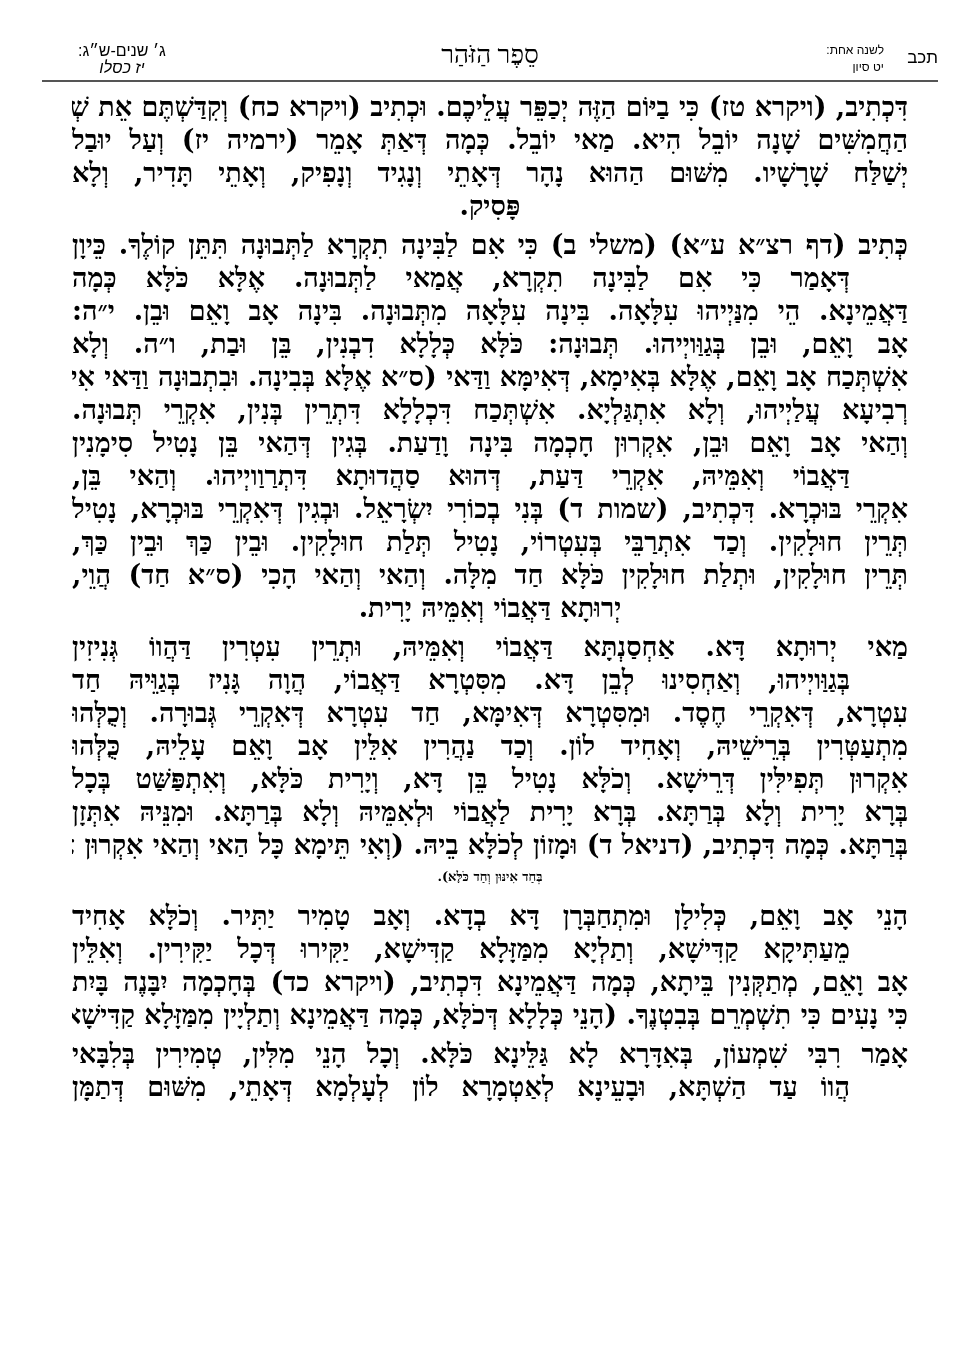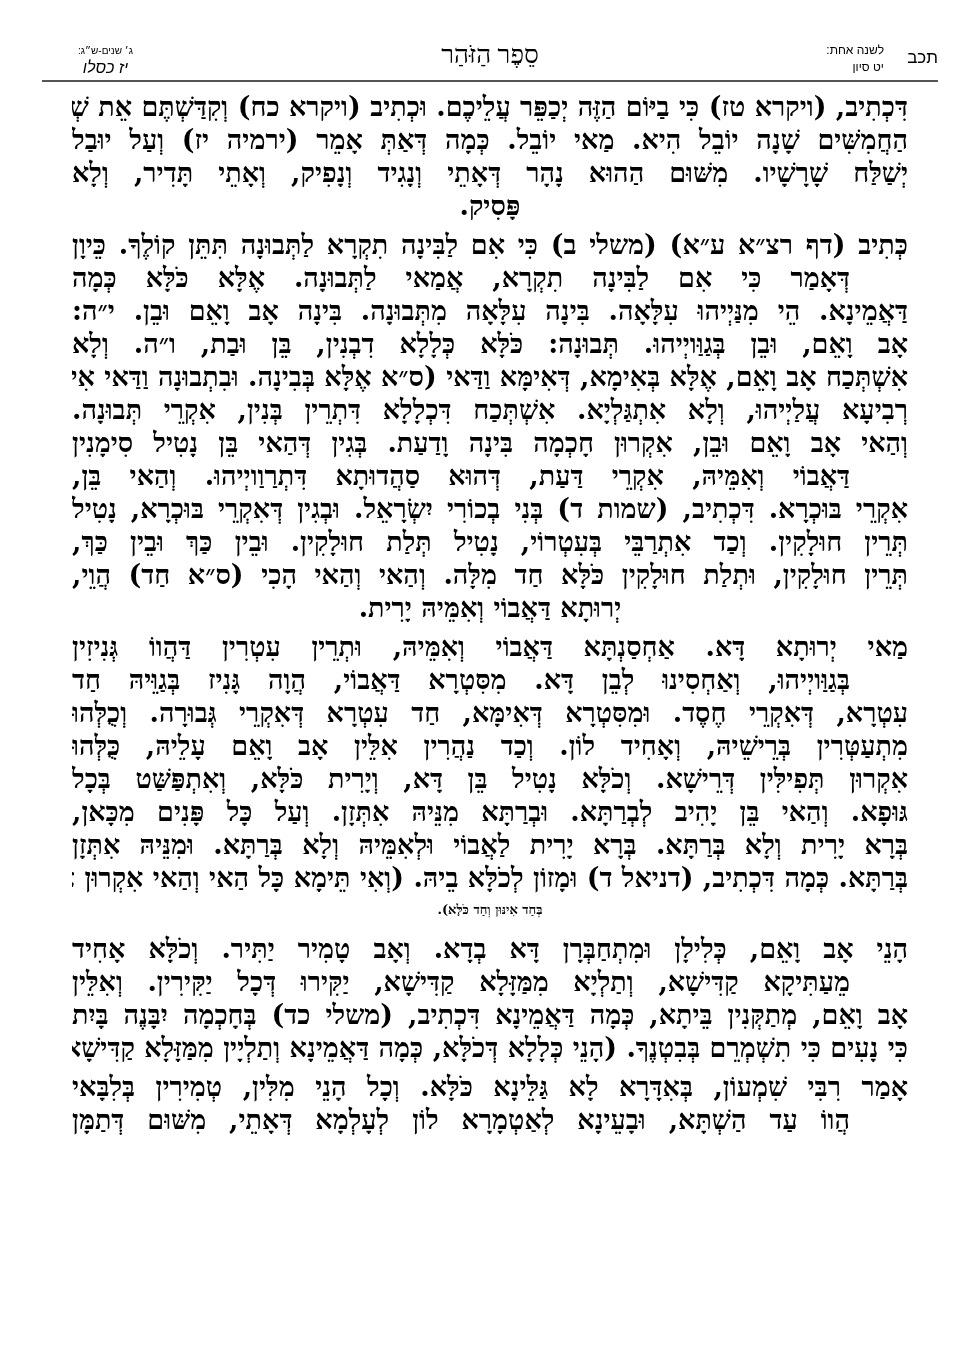--- a/index.html
+++ b/index.html
@@ -5,21 +5,21 @@
   html, body { margin: 0; padding: 0; background: #ffffff; }
   body { width: 980px; height: 1370px; overflow: hidden; position: relative; font-family: "DejaVu Serif", serif; color: #000; }
   .page { position: absolute; left: 0; top: 0; width: 980px; height: 1370px; direction: rtl; }
   .header { position: absolute; top: 36px; left: 42px; width: 896px; height: 44px; border-bottom: 2px solid #555; }
   .hdr-page { position: absolute; right: 0; top: 12px; font-family: "Liberation Sans", sans-serif; font-size: 17px; }
   .hdr-right { position: absolute; right: 54px; top: 6px; font-family: "Liberation Sans", sans-serif; text-align: right; line-height: 17px; }
   .hdr-right .small { font-size: 12px; }
   .hdr-right .big { font-size: 12px; }
   .hdr-title { position: absolute; left: 0; right: 0; top: 4px; text-align: center; font-family: "Liberation Serif", serif; font-size: 26px; }
   .hdr-left { position: absolute; left: 36px; top: 6px; font-family: "Liberation Sans", sans-serif; text-align: left; line-height: 17px; }
-  .hdr-left .small { font-size: 10px; display:block; text-align:center; }
+  .hdr-left .small { font-size: 16px; display:block; text-align:center; }
   .hdr-left .big { font-size: 16px; display:block; text-align:center;font-style:italic; }
   .body { position: absolute; top: 90px; left: 72px; width: 836px; }
   .line { font-family: "DejaVu Serif", serif; font-weight: bold; font-size: 27px; line-height: 33px; height: 33px; text-align: justify; text-align-last: justify; white-space: nowrap; overflow: hidden; }
   .line.center { text-align: center; text-align-last: center; }
   .line.indent { padding-right: 58px; }
   .line.small { font-size: 13px; font-weight: bold; height: 32px; line-height: 32px; }
   .para { margin-bottom: 6px; }
 </style>
 </head>
 <body>
@@ -58,29 +58,28 @@
         <div class="line ">תְּרֵין חוּלָקִין. וְכַד אִתְרַבֵּי בְּעִטְרוֹי, נָטִיל תְּלַת חוּלָקִין. וּבֵין כַּךְ וּבֵין כַּךְ,</div>
         <div class="line ">תְּרֵין חוּלָקִין, וּתְלַת חוּלָקִין כֹּלָּא חַד מִלָּה. וְהַאי וְהַאי הָכִי (ס״א חַד) הֲוֵי,</div>
         <div class="line center">יְרוּתָא דַּאֲבוֹי וְאִמֵּיהּ יָרִית.</div>
       </div>
       <div class="para">
         <div class="line ">מַאי יְרוּתָא דָּא. אַחְסַנְתָּא דַּאֲבוֹי וְאִמֵּיהּ, וּתְרֵין עִטְרִין דַּהֲווֹ גְּנִיזִין</div>
         <div class="line indent">בְּגַוַּויְיהוּ, וְאַחְסִינוּ לְבֵן דָּא. מִסִּטְרָא דַּאֲבוֹי, הֲוָה גָּנִיז בְּגַוֵּיהּ חַד</div>
         <div class="line ">עִטְרָא, דְּאִקְרֵי חֶסֶד. וּמִסִּטְרָא דְּאִימָּא, חַד עִטְרָא דְּאִקְרֵי גְּבוּרָה. וְכֻלְּהוּ</div>
         <div class="line ">מִתְעַטְּרִין בְּרֵישֵׁיהּ, וְאָחִיד לוֹן. וְכַד נַהֲרִין אִלֵּין אָב וָאֵם עָלֵיהּ, כֻּלְּהוּ</div>
         <div class="line ">אִקְרוּן תְּפִילִּין דְּרֵישָׁא. וְכֹלָּא נָטִיל בֵּן דָּא, וְיָרִית כֹּלָּא, וְאִתְפַּשַּׁט בְּכָל</div>
-        <div class="line ">גּוּפָא. וְהַאי בֵּן יָהִיב לְבְרַתָּא. וּבְרַתָּא מִנֵּיהּ אִתְּזָן. וְעַל כָּל פָּנִים מִכָּאן,</div>
         <div class="line ">בְּרָא יָרִית וְלָא בְּרַתָּא. בְּרָא יָרִית לַאֲבוֹי וּלְאִמֵּיהּ וְלָא בְּרַתָּא. וּמִנֵּיהּ אִתְּזָן</div>
         <div class="line ">בְּרַתָּא. כְּמָה דִּכְתִיב, (דניאל ד) וּמָזוֹן לְכֹלָּא בֵיהּ. (וְאִי תֵּימָא כָּל הַאי וְהַאי אִקְרוּן צַדִּיק וָצֶדֶק</div>
         <div class="line center small">בְּחַד אִינּוּן וְחַד כֹּלָּא).</div>
       </div>
       <div class="para">
         <div class="line ">הָנֵי אָב וָאֵם, כְּלִילָן וּמִתְחַבְּרָן דָּא בְדָא. וְאָב טָמִיר יַתִּיר. וְכֹלָּא אָחִיד</div>
         <div class="line indent">מֵעַתִּיקָא קַדִּישָׁא, וְתַלְיָא מִמַּזָּלָא קַדִּישָׁא, יַקִּירוּ דְּכָל יַקִּירִין. וְאִלֵּין</div>
-        <div class="line ">אָב וָאֵם, מְתַקְּנִין בֵּיתָא, כְּמָה דַּאֲמֵינָא דִּכְתִיב, (משלי כד) בְּחָכְמָה יִבָּנֶה בָּיִת</div>
+        <div class="line ">אָב וָאֵם, מְתַקְּנִין בֵּיתָא, כְּמָה דַּאֲמֵינָא דִּכְתִיב, (ויקרא כד) בְּחָכְמָה יִבָּנֶה בָּיִת</div>
         <div class="line center">כִּי נָעִים כִּי תִשְׁמְרֵם בְּבִטְנֶךָ. (הָנֵי כְּלָלָא דְּכֹלָּא, כְּמָה דַּאֲמֵינָא וְתַלְיָין מִמַּזָּלָא קַדִּישָׁא יַקִּירָא).</div>
       </div>
       <div class="para">
         <div class="line ">אָמַר רִבִּי שִׁמְעוֹן, בְּאִדָּרָא לָא גַּלֵּינָא כֹּלָּא. וְכָל הָנֵי מִלִּין, טְמִירִין בְּלִבָּאי</div>
         <div class="line indent">הֲווֹ עַד הַשְׁתָּא, וּבָעֵינָא לְאַטְמָרָא לוֹן לְעָלְמָא דְּאָתֵי, מִשּׁוּם דְּתַמָּן</div>
       </div>
     </div>
 </div>
 
 </body></html>

